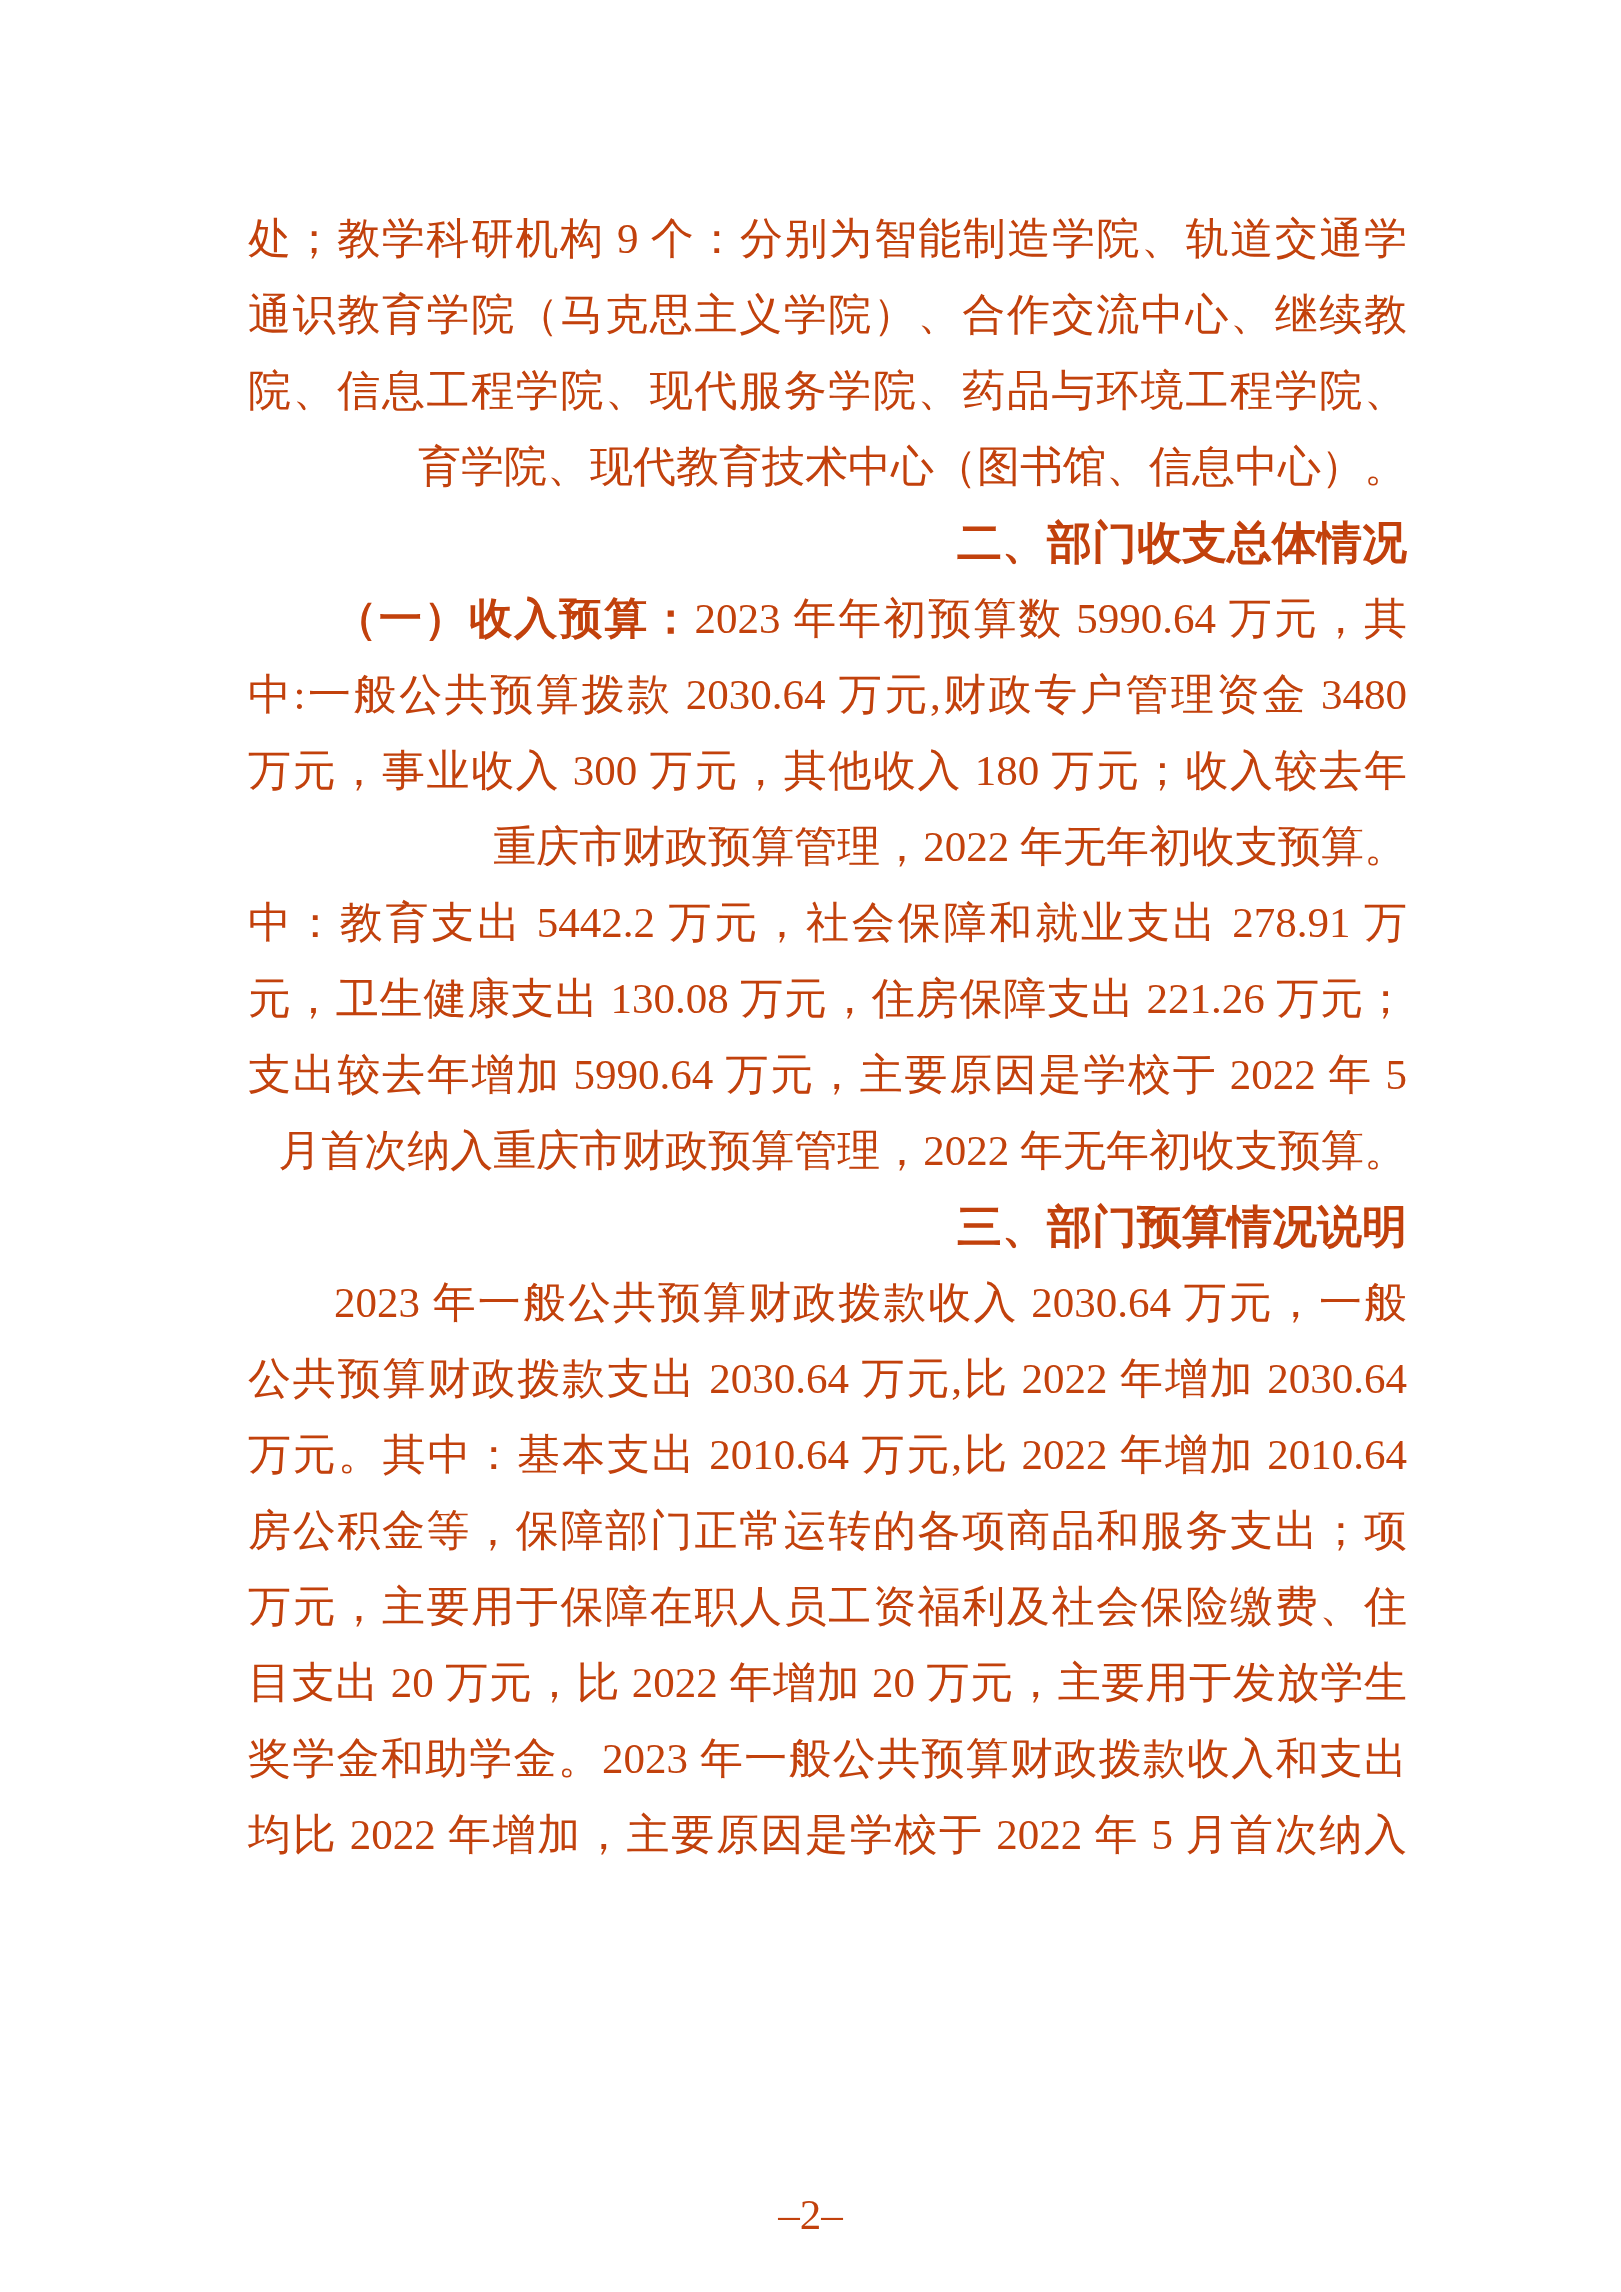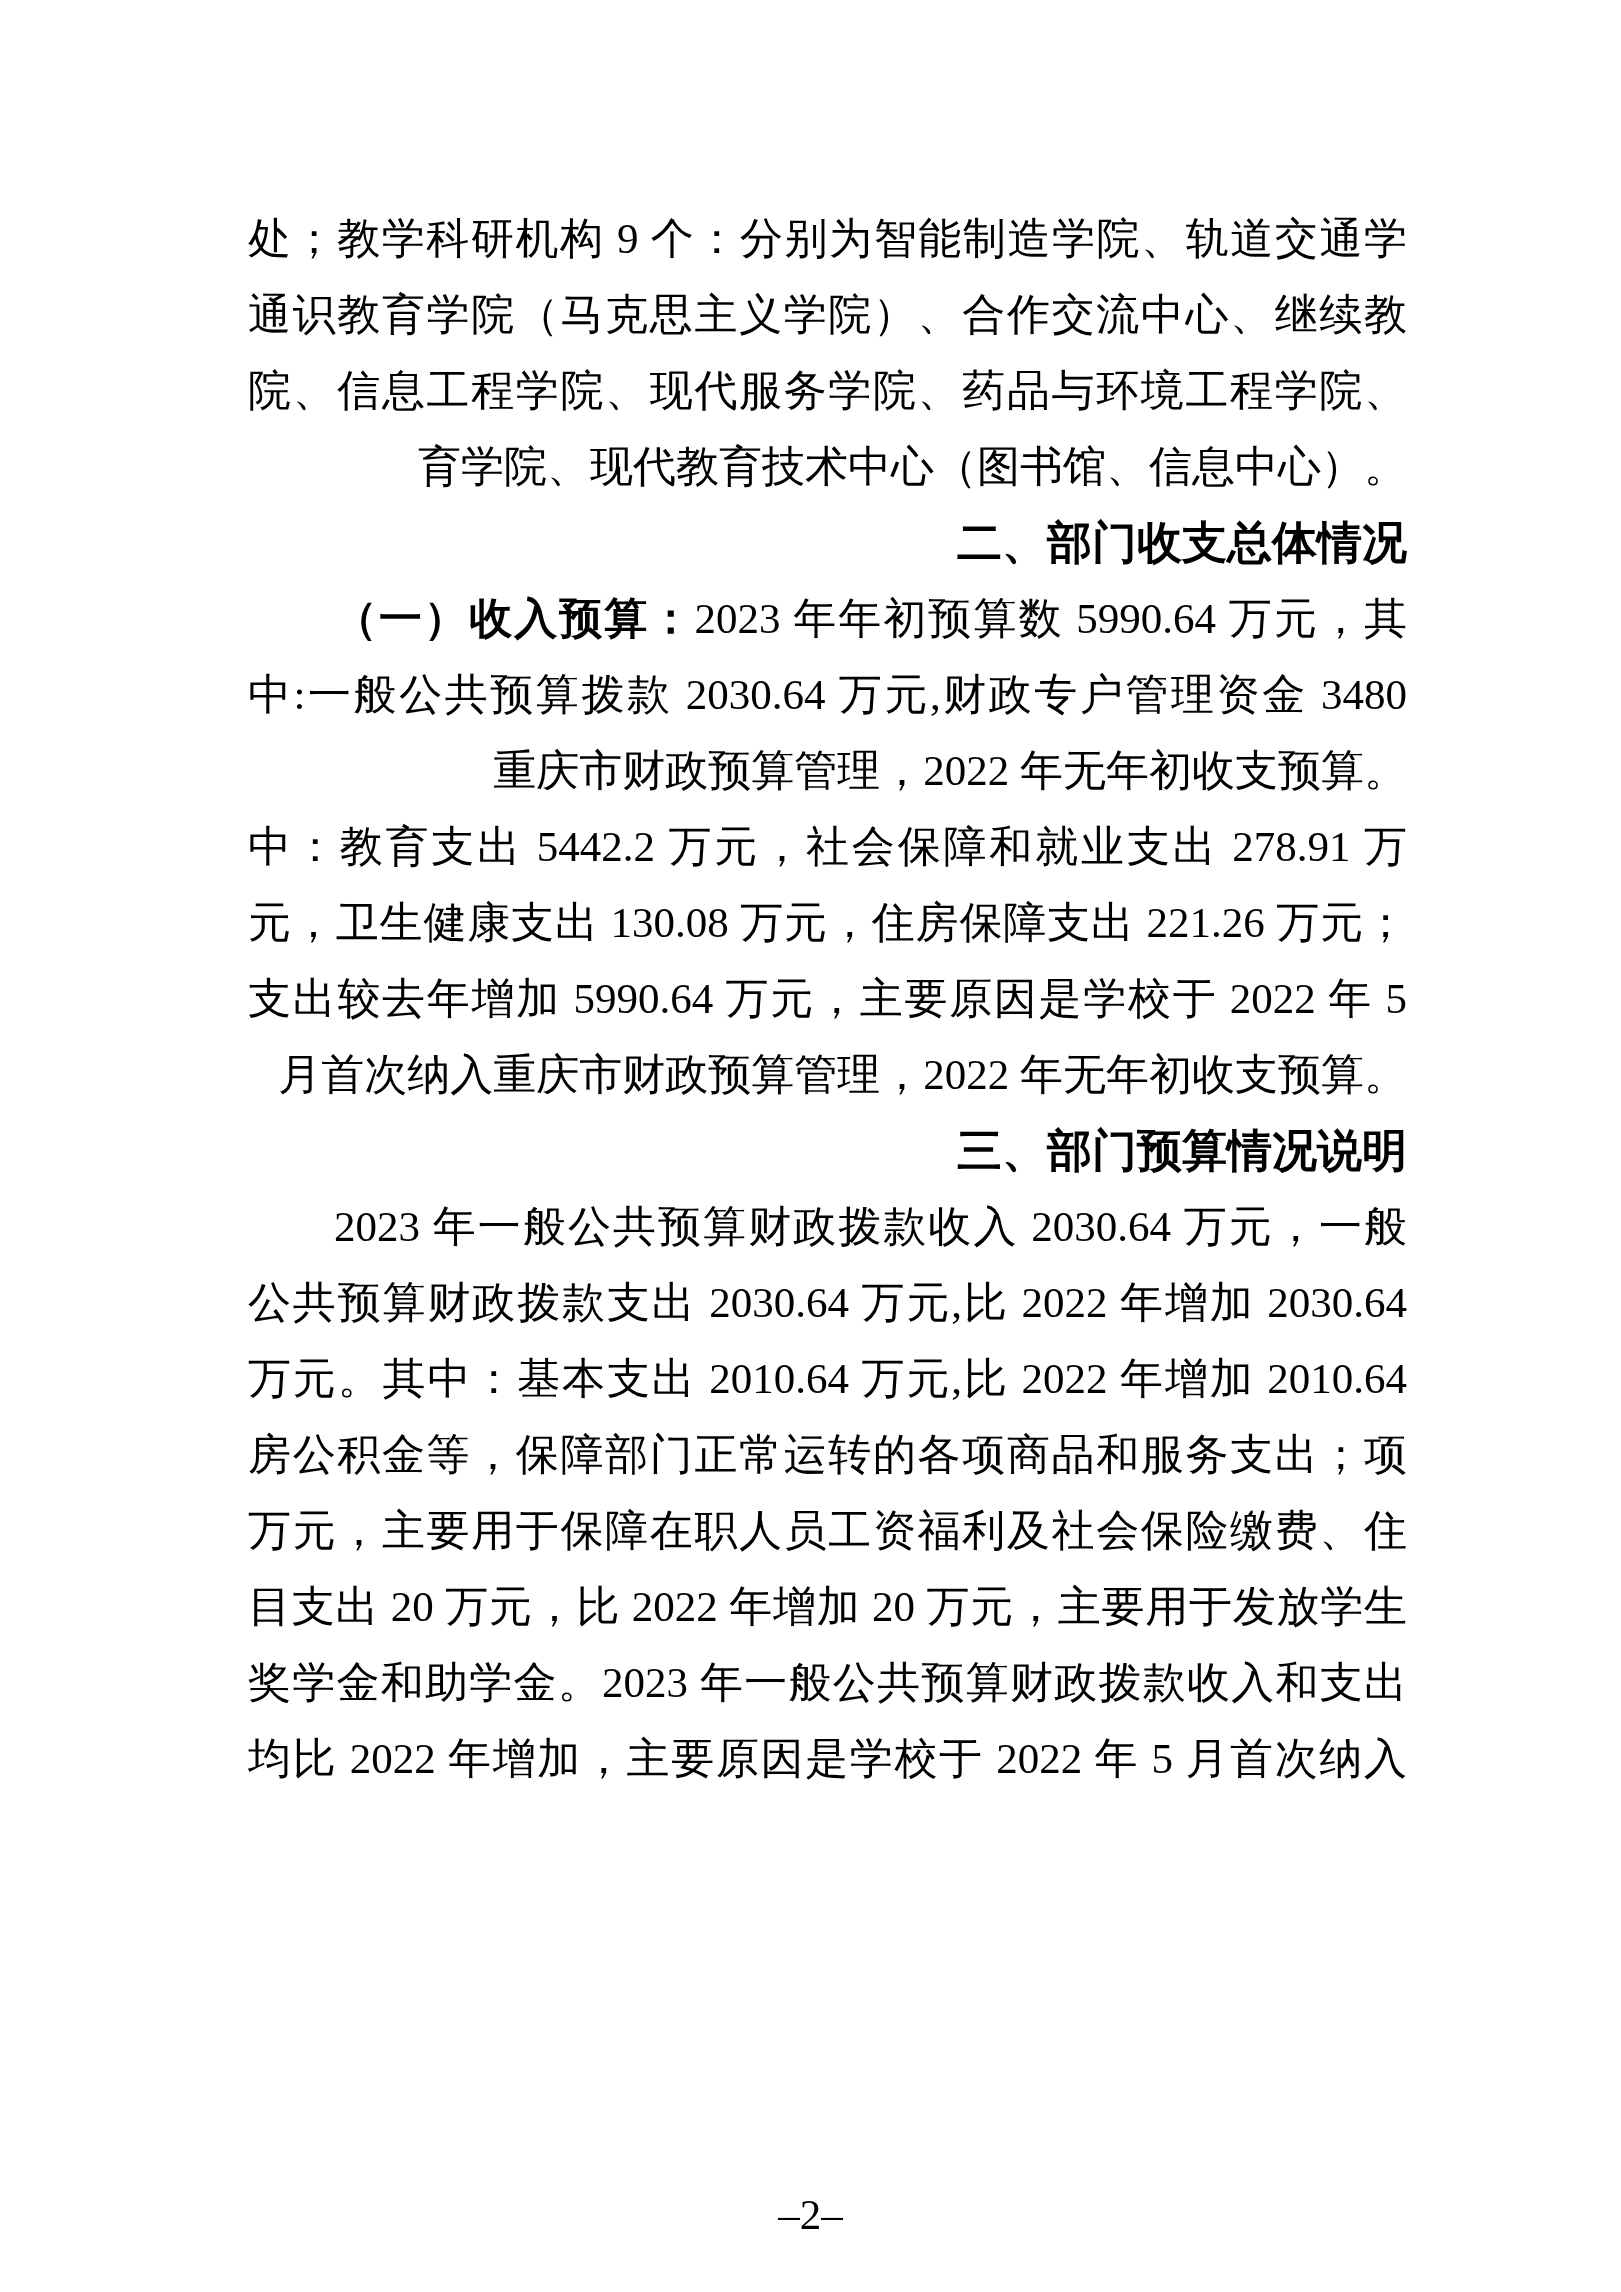--- a/index.html
+++ b/index.html
@@ -3,21 +3,21 @@
 <meta charset="utf-8">
 <style>
   * { margin: 0; padding: 0; box-sizing: border-box; }
   html, body { background: #ffffff; }
 
   .page {
     position: relative;
     width: 1621px;
     height: 2293px;
     background: #ffffff;
-    color: #000000;
+    color: #c2410c;
     font-family: "Liberation Serif", "DejaVu Serif", serif;
     overflow: hidden;
   }
 
   .text-block {
     position: absolute;
     left: 248px;
     top: 201px;
     width: 1159px;
   }
@@ -73,20 +73,21 @@
     <div class="line fill">通识教育学院（马克思主义学院）、合作交流中心、继续教</div>
     <div class="line fill">院、信息工程学院、现代服务学院、药品与环境工程学院、</div>
     <div class="line">育学院、现代教育技术中心（图书馆、信息中心）。</div>
 
     <div class="line heading">二、部门收支总体情况</div>
 
     <div class="line fill indent">
       <span class="lead">（一）收入预算：</span><span>2023 年年初预算数 5990.64 万元，其</span>
     </div>
     <div class="line fill">中:一般公共预算拨款 2030.64 万元,财政专户管理资金 3480</div>
+    <div class="line fill">万元，事业收入 300 万元，其他收入 180 万元；收入较去年</div>
     <div class="line">重庆市财政预算管理，2022 年无年初收支预算。</div>
 
     <div class="line fill">中：教育支出 5442.2 万元，社会保障和就业支出 278.91 万</div>
     <div class="line fill">元，卫生健康支出 130.08 万元，住房保障支出 221.26 万元；</div>
     <div class="line fill">支出较去年增加 5990.64 万元，主要原因是学校于 2022 年 5</div>
     <div class="line">月首次纳入重庆市财政预算管理，2022 年无年初收支预算。</div>
 
     <div class="line heading">三、部门预算情况说明</div>
 
     <div class="line fill indent">2023 年一般公共预算财政拨款收入 2030.64 万元，一般</div>

